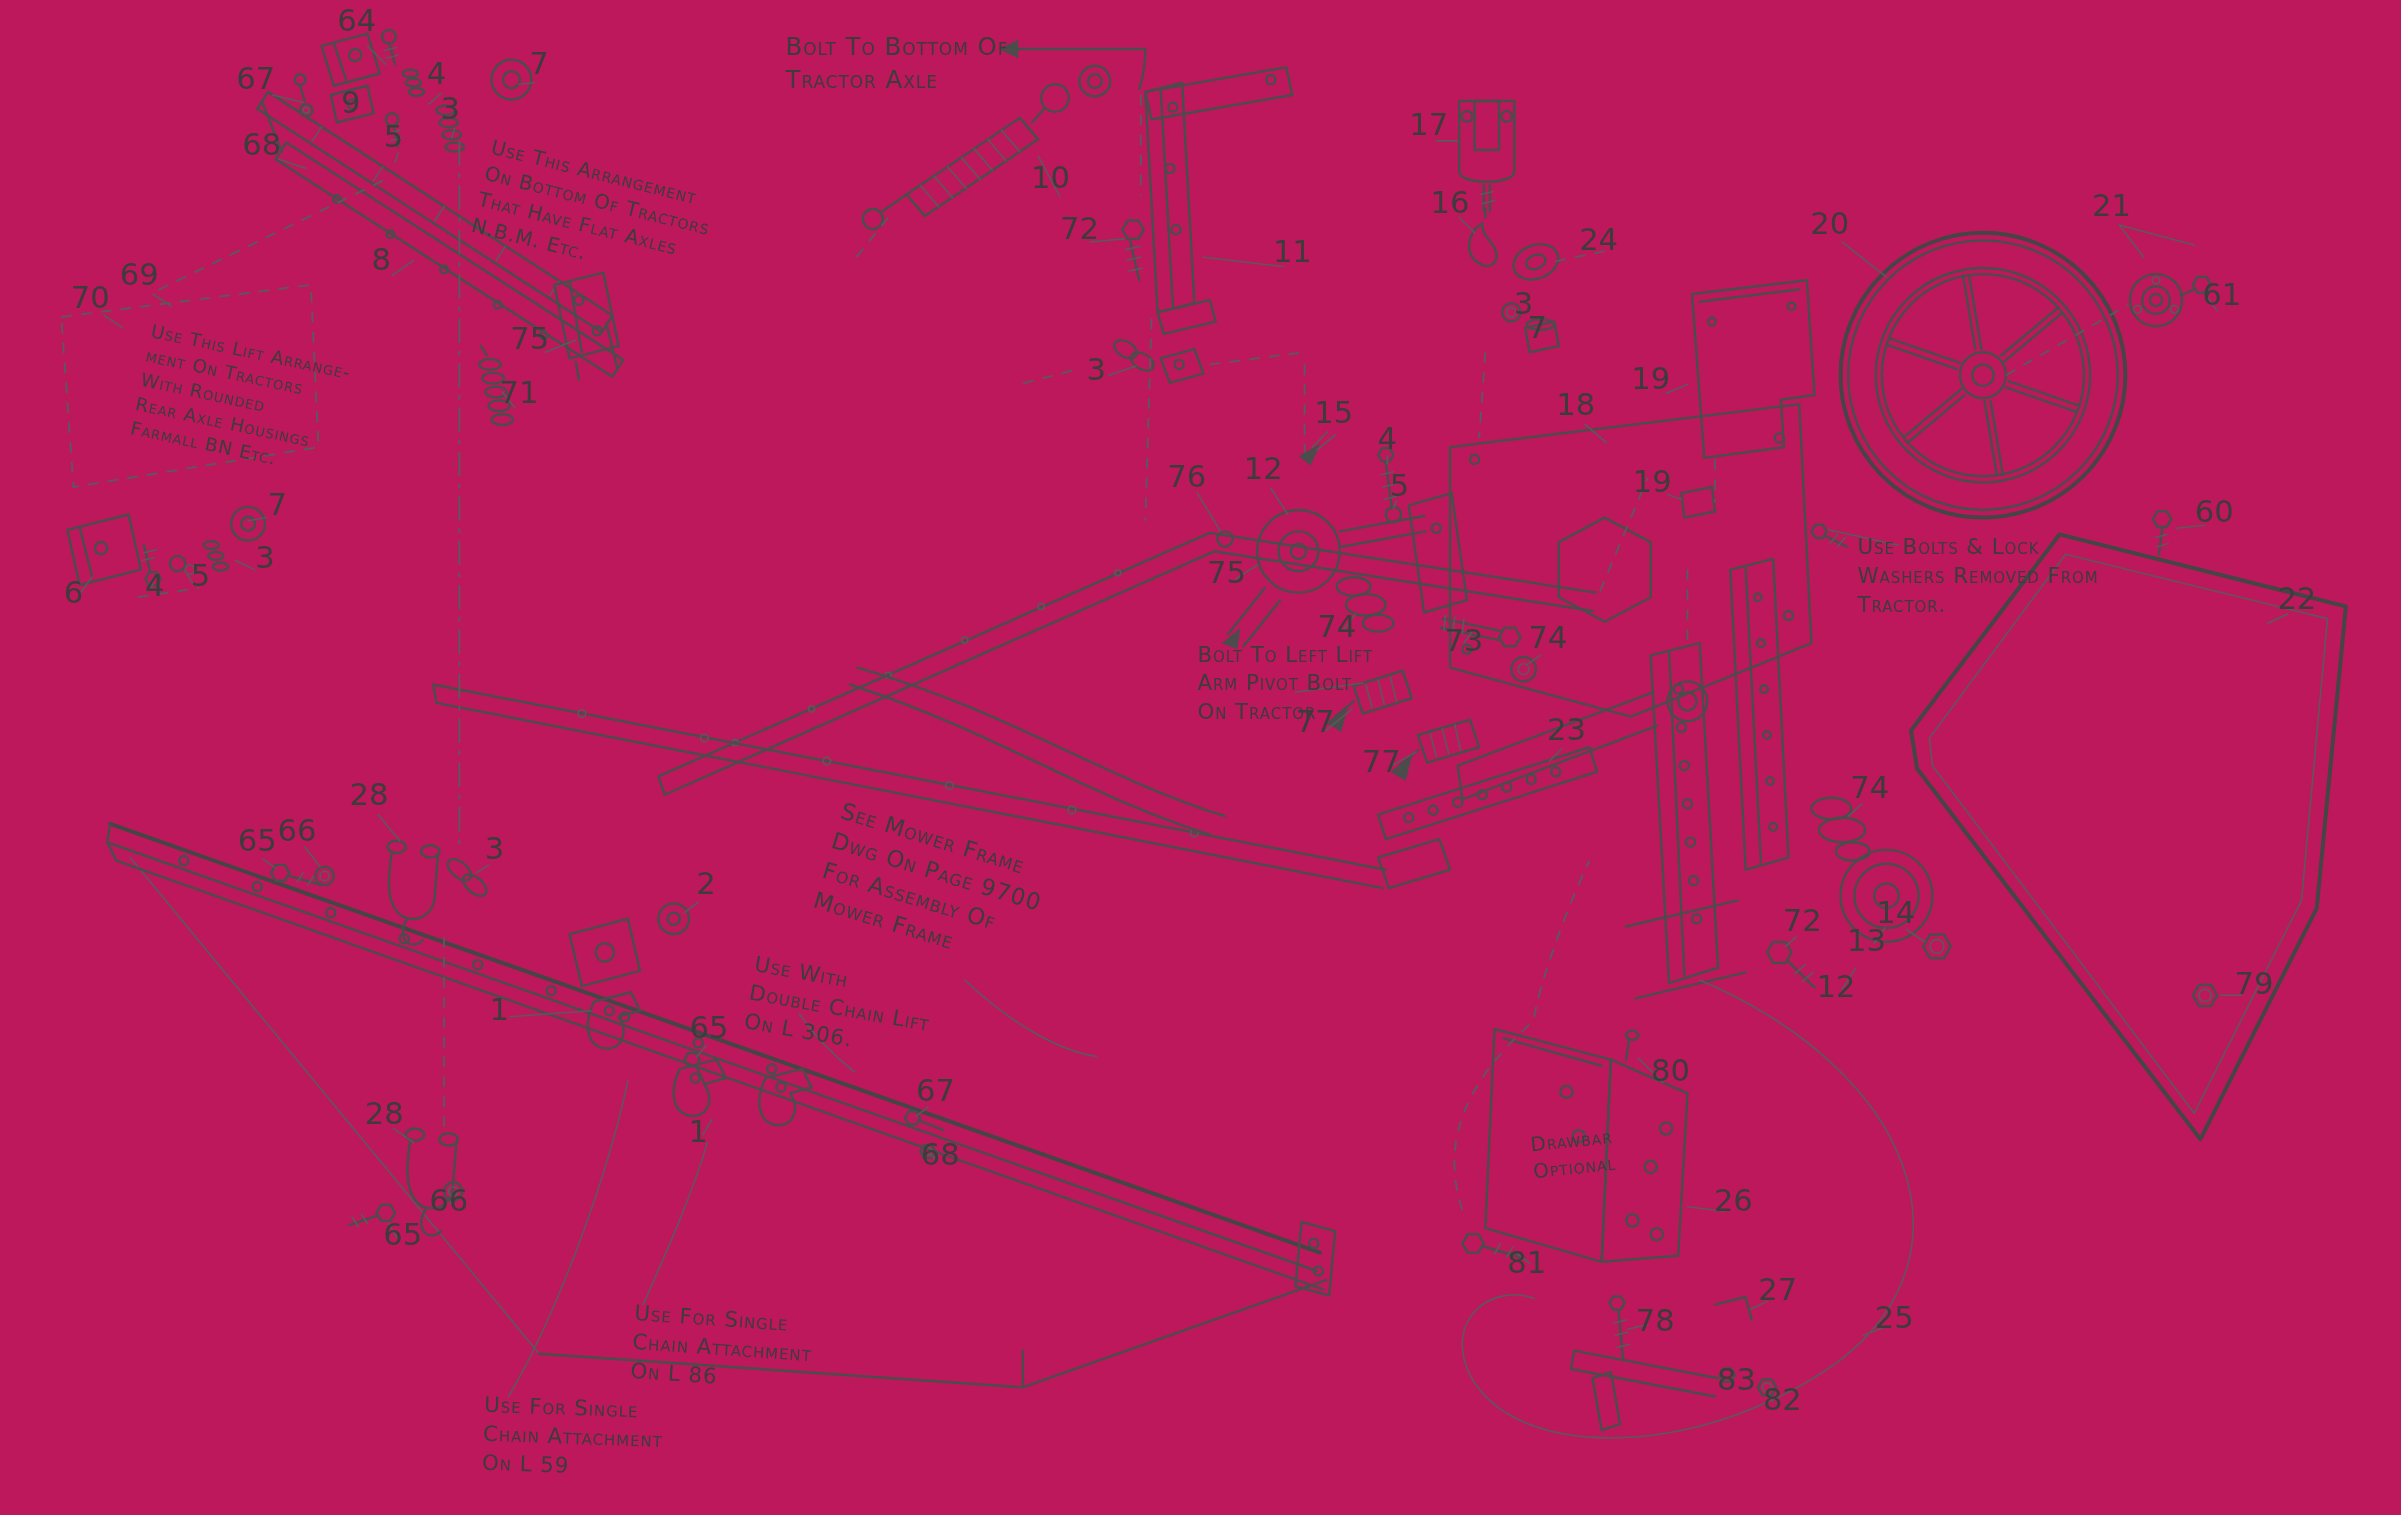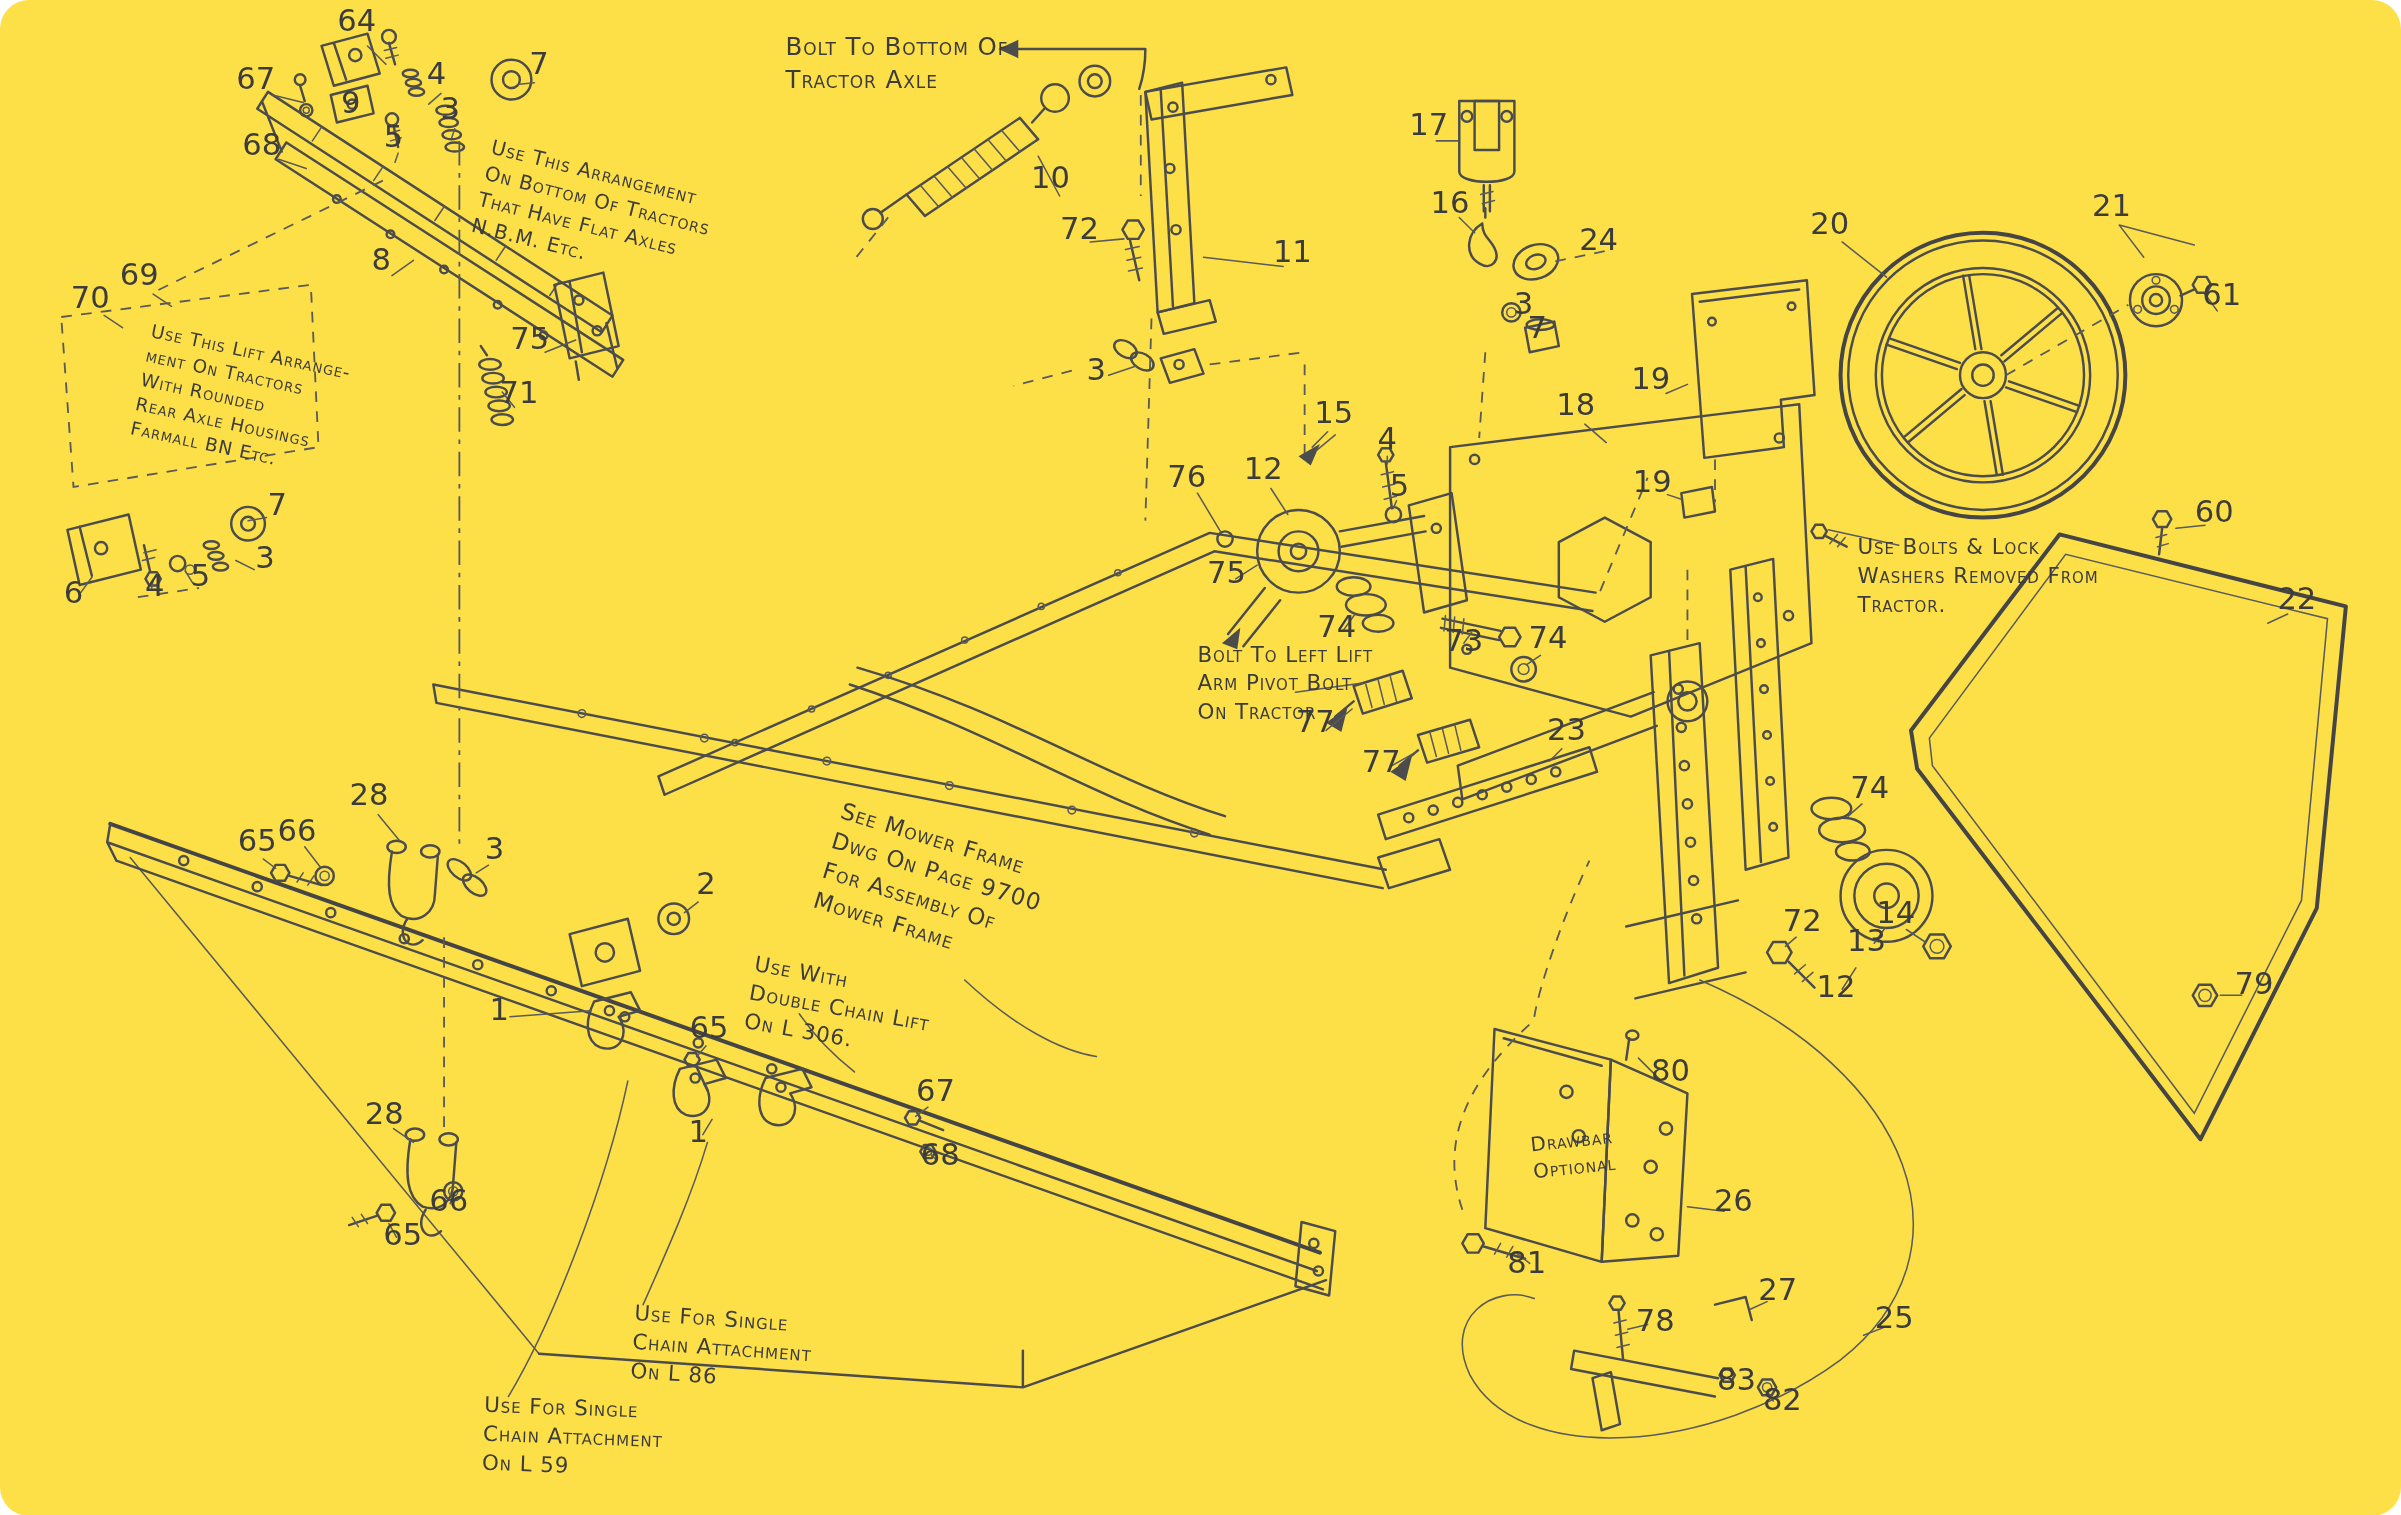--- a/index.html
+++ b/index.html
@@ -1,16 +1,16 @@
 <!DOCTYPE html>
 <html style="font-size:13.4px"><head>
 <meta charset="utf-8">
 <style>
   html,body{margin:0;padding:0;background:#ffffff;}
-  .page{position:relative;width:2401px;height:1516px;background:#fde047;overflow:hidden;border-radius:29px;}
+  .page{position:relative;width:2401px;height:1516px;background:#be185d;overflow:hidden;}
   svg{position:absolute;left:0;top:0;width:100%;height:100%;}
   .ln{fill:none;stroke:#4c4c4c;stroke-width:1.6;stroke-linecap:round;stroke-linejoin:round;}
   .ln2{fill:none;stroke:#454545;stroke-width:2.6;stroke-linecap:round;stroke-linejoin:round;}
   .thin{fill:none;stroke:#5a5a5a;stroke-width:1;stroke-linecap:round;}
   .dash{fill:none;stroke:#5a5a5a;stroke-width:1.2;stroke-dasharray:7 6;}
   .dashdot{fill:none;stroke:#5a5a5a;stroke-width:1.2;stroke-dasharray:16 5 3 5;}
   .fillA{fill:#4c4c4c;stroke:none;}
   .part-num{font-family:"DejaVu Sans",sans-serif;font-size:20px;fill:#3c3c3c;text-anchor:middle;}
   .annot{font-family:"DejaVu Sans",sans-serif;fill:#3c3c3c;font-variant:small-caps;letter-spacing:.6px;}
 </style>

